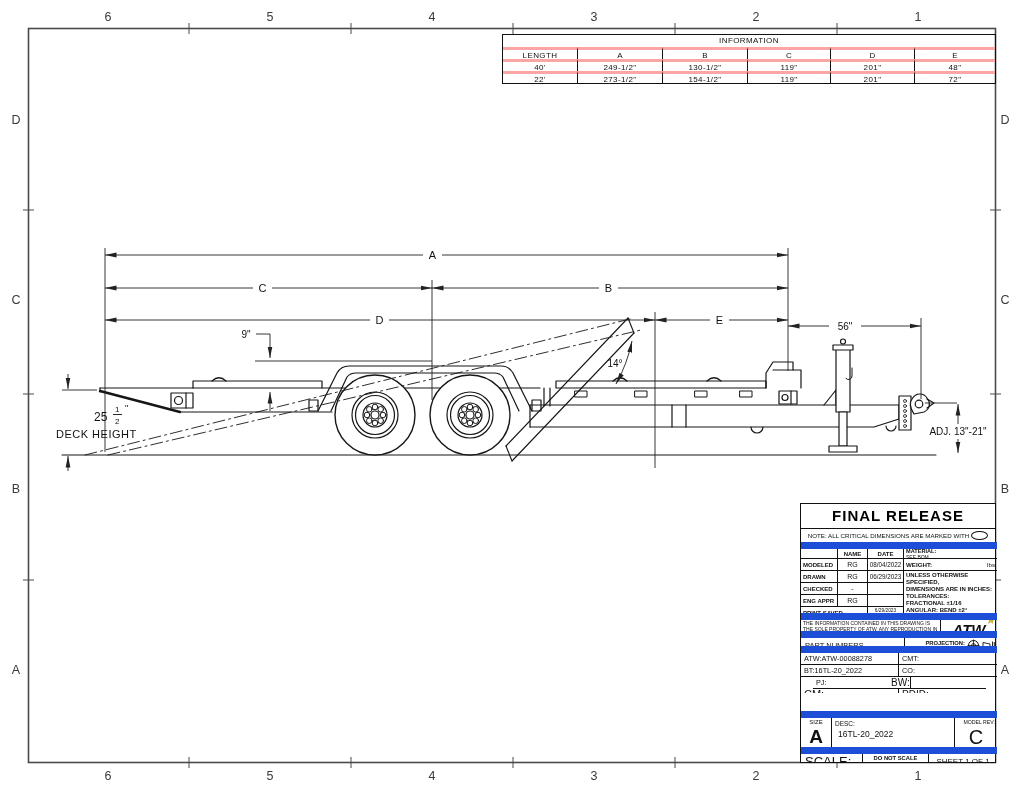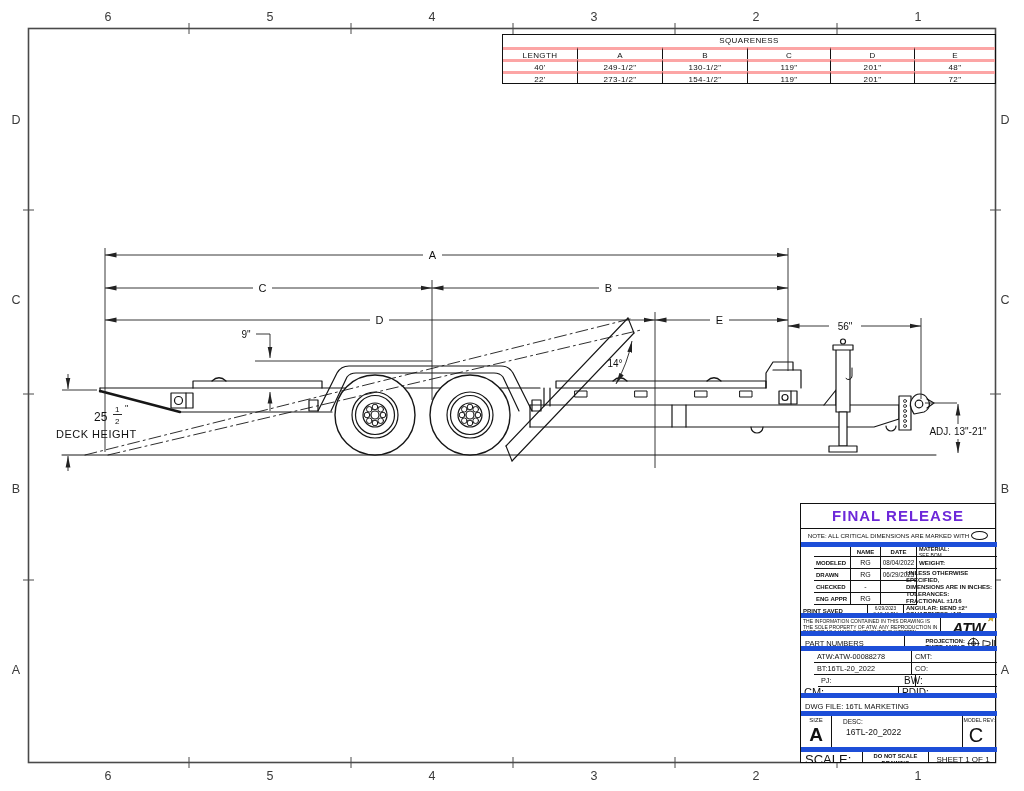--- a/index.html
+++ b/index.html
@@ -14,24 +14,24 @@
       border:1px solid #111;display:grid;grid-template-columns:74px 85px 85px 83px 84px 81px;
       grid-auto-rows:12px;font-size:8px;letter-spacing:.4px;text-align:center;color:#111;}
   .dt div{box-sizing:border-box;line-height:11px;overflow:hidden;}
   .dt .t{grid-column:1/-1;}
   .dt .bl{border-left:1px solid #111;}
   .dt .bt{border-top:3px solid #fca5a5;}
   
   .tb{position:absolute;left:800px;top:503px;width:196px;height:260px;border:1px solid #111;
       background:#fff;box-sizing:border-box;}
   .c{position:absolute;box-sizing:border-box;font-size:7px;color:#111;overflow:hidden;}
-  .br{border-right:1px solid #111;} .bb{border-bottom:1px solid #111;margin-left:13px;}
-  .bt2{border-top:5px solid #1d4ed8;} .bl2{border-left:1px solid #111;}
+  .br{border-right:1px solid #111;} .bb{border-bottom:1px solid #111;}
+  .bt2{border-top:7px solid #1d4ed8;} .bl2{border-left:1px solid #111;}
   .tb-release{left:0;top:0;width:100%;height:24px;text-align:center;line-height:24px;
-      font-size:15px;font-weight:bold;letter-spacing:1px;color:#6d28d9;}
+      font-size:15px;font-weight:bold;letter-spacing:1px;color:#000000;}
   .tb-note{left:0;top:24px;width:100%;height:14px;border-top:1px solid #111;display:flex;
       align-items:center;justify-content:center;font-size:6.2px;}
   .oval{display:inline-block;width:15px;height:7px;border:1px solid #111;border-radius:50%;
       margin-left:2px;}
   .lbl{font-weight:bold;}
   .tiny{font-size:5px;line-height:5.6px;}
   .logo{font-style:italic;font-weight:900;font-size:15px;letter-spacing:0px;position:relative;}
   .star{position:absolute;top:-6px;right:-9px;font-size:9px;color:#e2b71f;
       text-shadow:0 0 0.6px #555;}
 </style>
@@ -246,21 +246,21 @@
       <text x="115" y="412" font-size="8" fill="#111">1</text>
       <line x1="113" y1="414.5" x2="122" y2="414.5" stroke="#111" stroke-width="0.9"></line>
       <text x="115" y="424" font-size="8" fill="#111">2</text>
       <text x="125" y="411" font-size="9" fill="#111">"</text>
       <text x="56" y="438" font-size="11" letter-spacing="0.5" fill="#111">DECK HEIGHT</text>
     </g>
   </g>
 </svg>
 
 <div class="dt">
-  <div class="t">SQUARENESS</div>
+  <div class="t">INFORMATION</div>
   <div class="bt">LENGTH</div>
   <div class="bt bl">A</div>
   <div class="bt bl">B</div>
   <div class="bt bl">C</div>
   <div class="bt bl">D</div>
   <div class="bt bl">E</div>
   <div class="bt">40'</div>
   <div class="bt bl">249-1/2"</div>
   <div class="bt bl">130-1/2"</div>
   <div class="bt bl">119"</div>
@@ -357,34 +357,33 @@
         <path d="M12.3,2 V9" stroke="#111" stroke-width="0.9"></path>
       </svg>
     </div>
   </div>
 
   <div class="c bt2" style="left:0;top:142px;width:196px;height:47px">
     <div class="c br bb" style="left:0;top:0;width:98px;height:12px;line-height:12px;font-size:7.3px;padding-left:3px">ATW:ATW-00088278</div>
     <div class="c bb" style="left:98px;top:0;width:98px;height:12px;line-height:12px;font-size:7.3px;padding-left:3px">CMT:</div>
     <div class="c br bb" style="left:0;top:12px;width:98px;height:12px;line-height:12px;font-size:7.3px;padding-left:3px">BT:16TL-20_2022</div>
     <div class="c bb" style="left:98px;top:12px;width:98px;height:12px;line-height:12px;font-size:7.3px;padding-left:3px">CO:</div>
-    <div class="c br bb" style="left:4px;top:24px;width:98px;height:12px;line-height:12px;font-size:7.3px;padding-left:3px">PJ:</div>
+    <div class="c br bb" style="left:12px;top:24px;width:98px;height:12px;line-height:12px;font-size:7.3px;padding-left:3px">PJ:</div>
     <div class="c bb" style="left:87px;top:24px;width:98px;height:12px;line-height:12px;font-size:10px;padding-left:3px">BW:</div>
     <div class="c br" style="left:0;top:36px;width:98px;height:11px;line-height:11px;font-size:11px;padding-left:3px">CM:</div>
     <div class="c" style="left:98px;top:36px;width:98px;height:11px;line-height:11px;font-size:10px;padding-left:3px">PDID:</div>
   </div>
 
-  <div class="c bt2" style="left:0;top:189px;width:196px;height:18px;line-height:18px;font-size:7.5px;padding-left:4px">DWG FILE: 16TL MARKETING</div>
 
   <div class="c bt2" style="left:0;top:207px;width:196px;height:36px">
     <div class="c br" style="left:0;top:0;width:31px;height:36px;text-align:center">
       <div style="font-size:6px;margin-top:1px">SIZE</div>
       <div style="font-size:19px;font-weight:bold;line-height:24px">A</div>
     </div>
-    <div class="c br" style="left:39px;top:0;width:123px;height:36px;padding:2px 0 0 3px">
+    <div class="c br" style="left:31px;top:0;width:123px;height:36px;padding:2px 0 0 3px">
       <div style="font-size:6.5px">DESC:</div>
       <div style="font-size:8.5px;margin-top:2px;padding-left:3px">16TL-20_2022</div>
     </div>
     <div class="c" style="left:154px;top:0;width:42px;height:36px;text-align:center">
       <div style="font-size:5.2px;text-align:right;padding:1px 2px 0 0">MODEL REV:</div>
       <div style="font-size:20px;line-height:24px">C</div>
     </div>
   </div>
 
   <div class="c bt2" style="left:0;top:243px;width:196px;height:16px">

